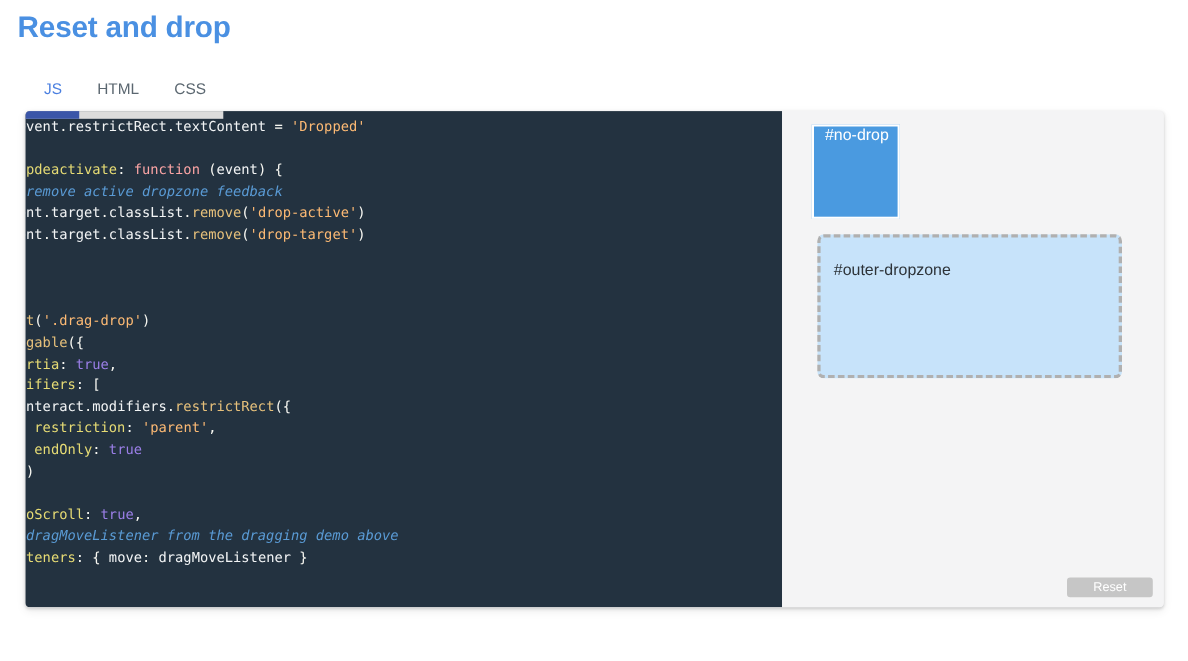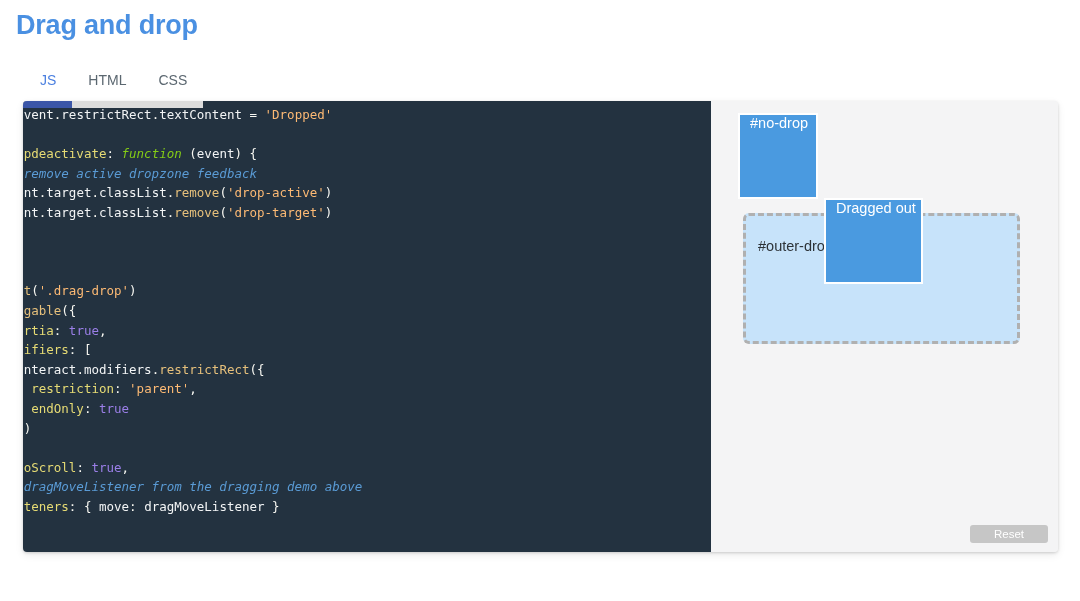--- a/index.html
+++ b/index.html
@@ -96,21 +96,21 @@
     font-family: "DejaVu Sans Mono", "Liberation Mono", monospace;
     font-size: 12.5px;
     line-height: 19.6px;
     color: #f8f8f2;
     white-space: pre;
     tab-size: 2;
   }
   .tok-comment { color: #5a9bd5; font-style: italic; }
   .tok-string  { color: #fdba74; }
   .tok-keyword { color: #9b7fe8; }
-  .tok-func    { color: #84cc16; font-style: italic; }
+  .tok-func    { color: #fca5a5; }
   .tok-method  { color: #e6c07b; }
   .tok-prop    { color: #e6db74; }
   .tok-plain   { color: #f2f4f5; }
 
   
   #demo-pane {
     position: relative;
     flex: 1;
     height: 100%;
     background: #f4f4f5;
@@ -197,21 +197,21 @@
     font-family: "Liberation Sans", sans-serif;
     font-size: 11.5px;
     padding: 3px 24px;
     cursor: pointer;
     z-index: 10;
   }
 </style>
 </head>
 <body>
 
-<div id="page-title">Drag and drop</div>
+<div id="page-title">Reset and drop</div>
 
 <div id="tab-bar">
   <div class="tab active">JS</div>
   <div class="tab">HTML</div>
   <div class="tab">CSS</div>
 </div>
 
 <div id="demo-card">
 
   <div id="code-pane">
@@ -247,19 +247,16 @@
   <div id="demo-pane">
 
     <div id="outer-dropzone">
       <div id="outer-dropzone-label">#outer-dropzone</div>
     </div>
 
     <div class="drag-box" id="no-drop-box">
       <span>#no-drop</span>
     </div>
 
-    <div class="drag-box" id="drag-drop-box">
-      <span>Dragged out</span>
-    </div>
 
     <button id="reset-button">Reset</button>
   </div>
 </div>
 
 </body></html>

